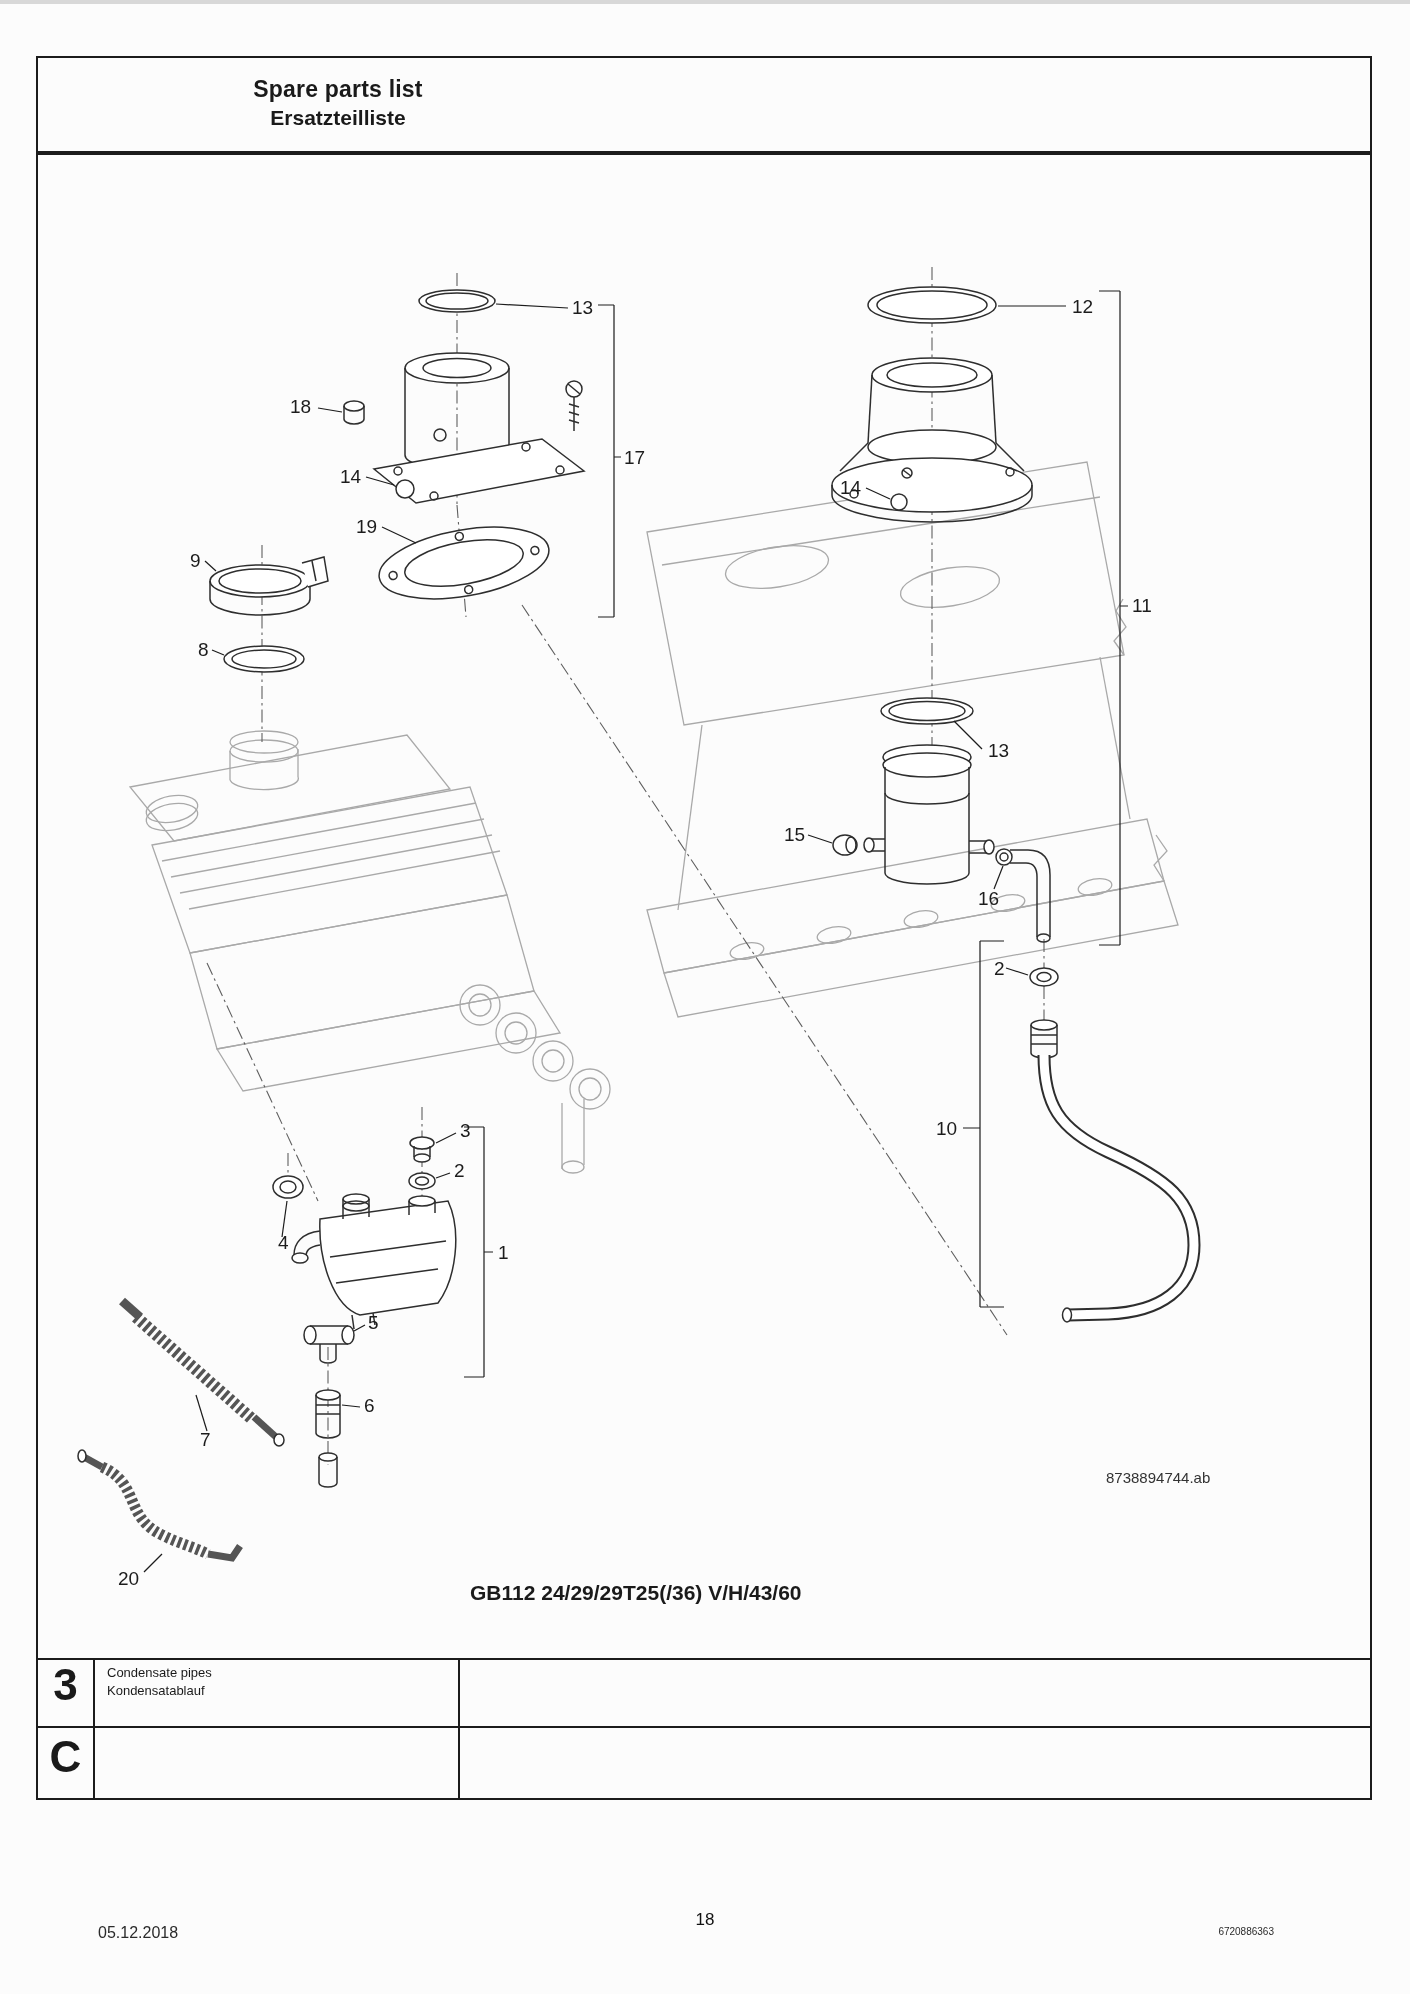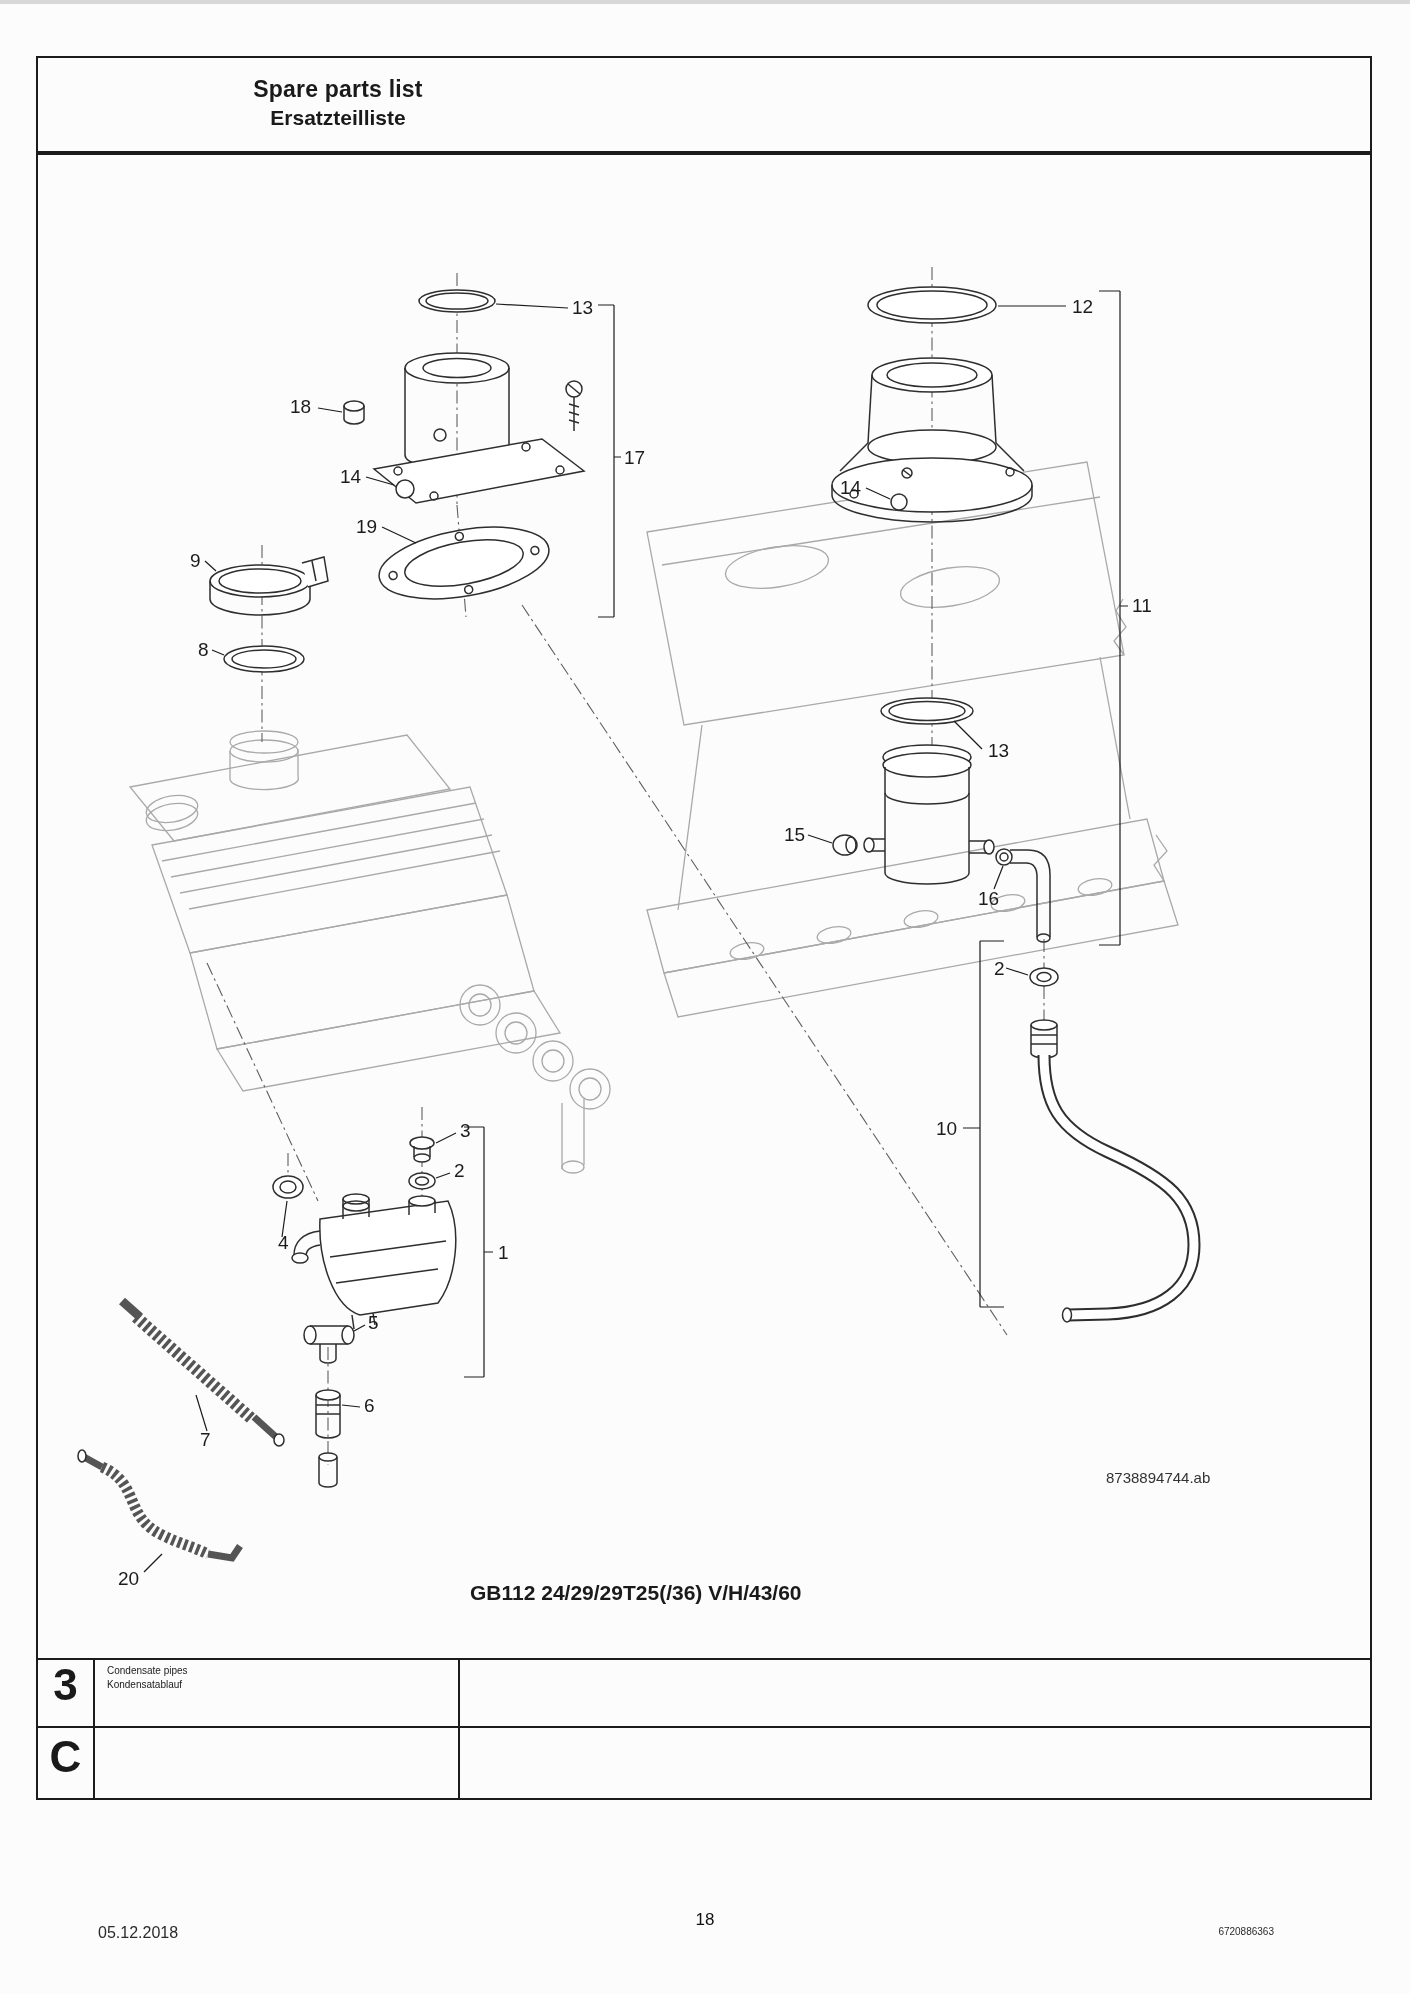--- a/index.html
+++ b/index.html
@@ -17,21 +17,21 @@
   svg text.small { font-size:15px; fill:#333; }
   .hline { position:absolute; height:2px; background:#1c1c1c; }
   .vline { position:absolute; width:2px; background:#1c1c1c; }
   .tt-line { top:1503px; left:0; width:1332px; }
   .tm-line { top:1571px; left:0; width:1332px; }
   .tv1 { left:55px; top:1503px; height:140px; }
   .tv2 { left:420px; top:1503px; height:140px; }
   .big-num { position:absolute; left:0; width:55px; text-align:center; font-size:44px; font-weight:bold; }
   .num3 { top:1505px; }
   .numC { top:1577px; }
-  .desc { position:absolute; left:69px; top:1509px; font-size:10px; line-height:1.35; }
+  .desc { position:absolute; left:69px; top:1509px; font-size:13px; line-height:1.35; }
   .model { position:absolute; left:432px; top:1426px; font-size:21px; font-weight:bold; }
   .pfoot { position:absolute; font-size:16px; color:#2b2b2b; }
   .pfoot-date { left:98px; top:1920px; }
   .pfoot-page { left:0; top:1906px; width:100%; text-align:center; font-size:17px; color:#111; }
   .pfoot-doc  { right:136px; top:1922px; font-size:10px; }
 </style>
 </head>
 <body>
 
 <div class="page">

